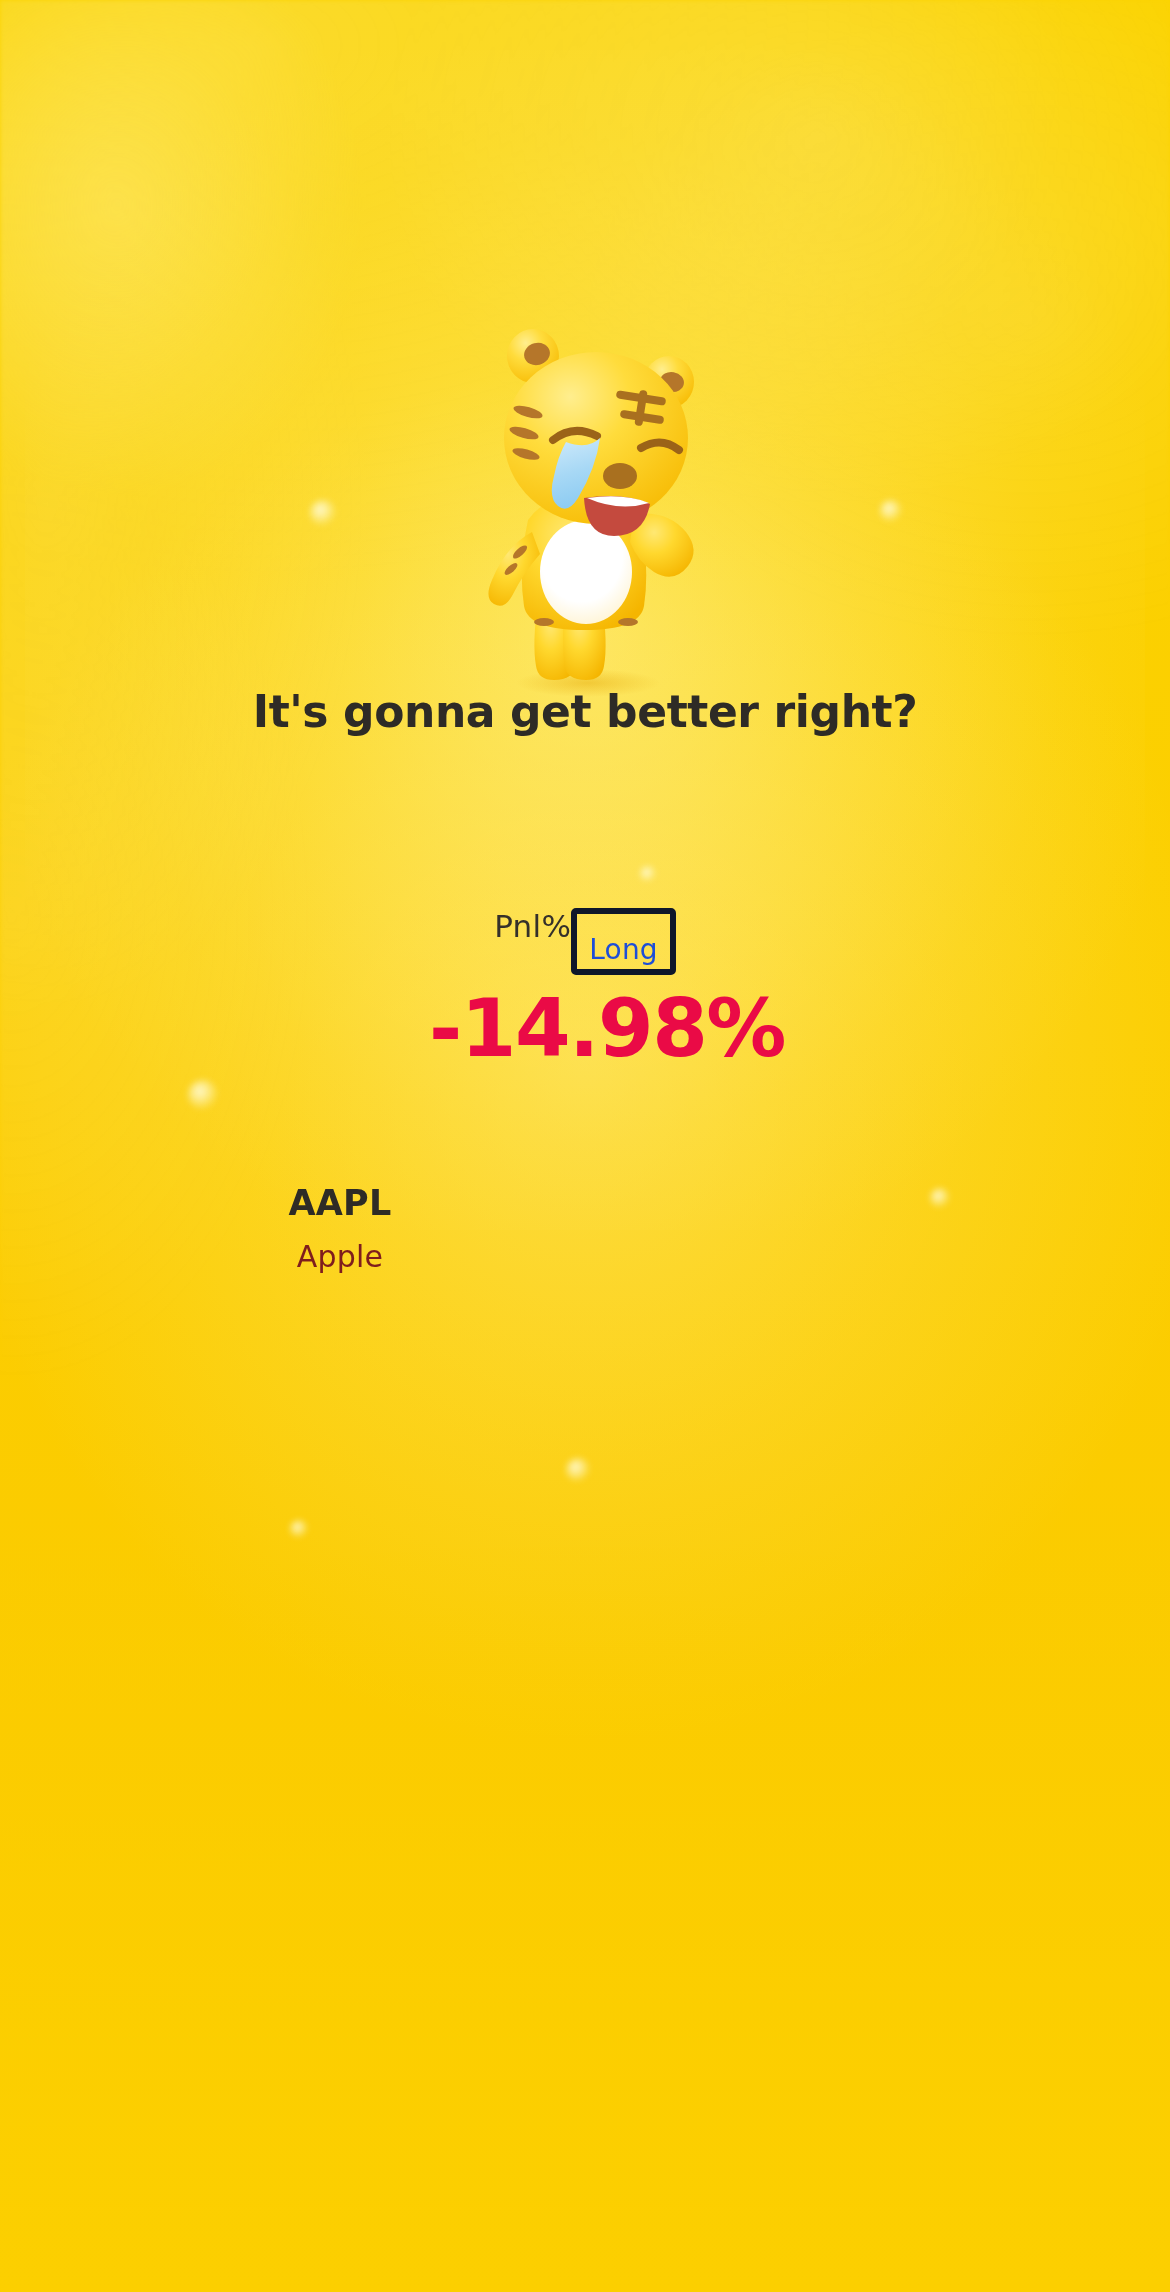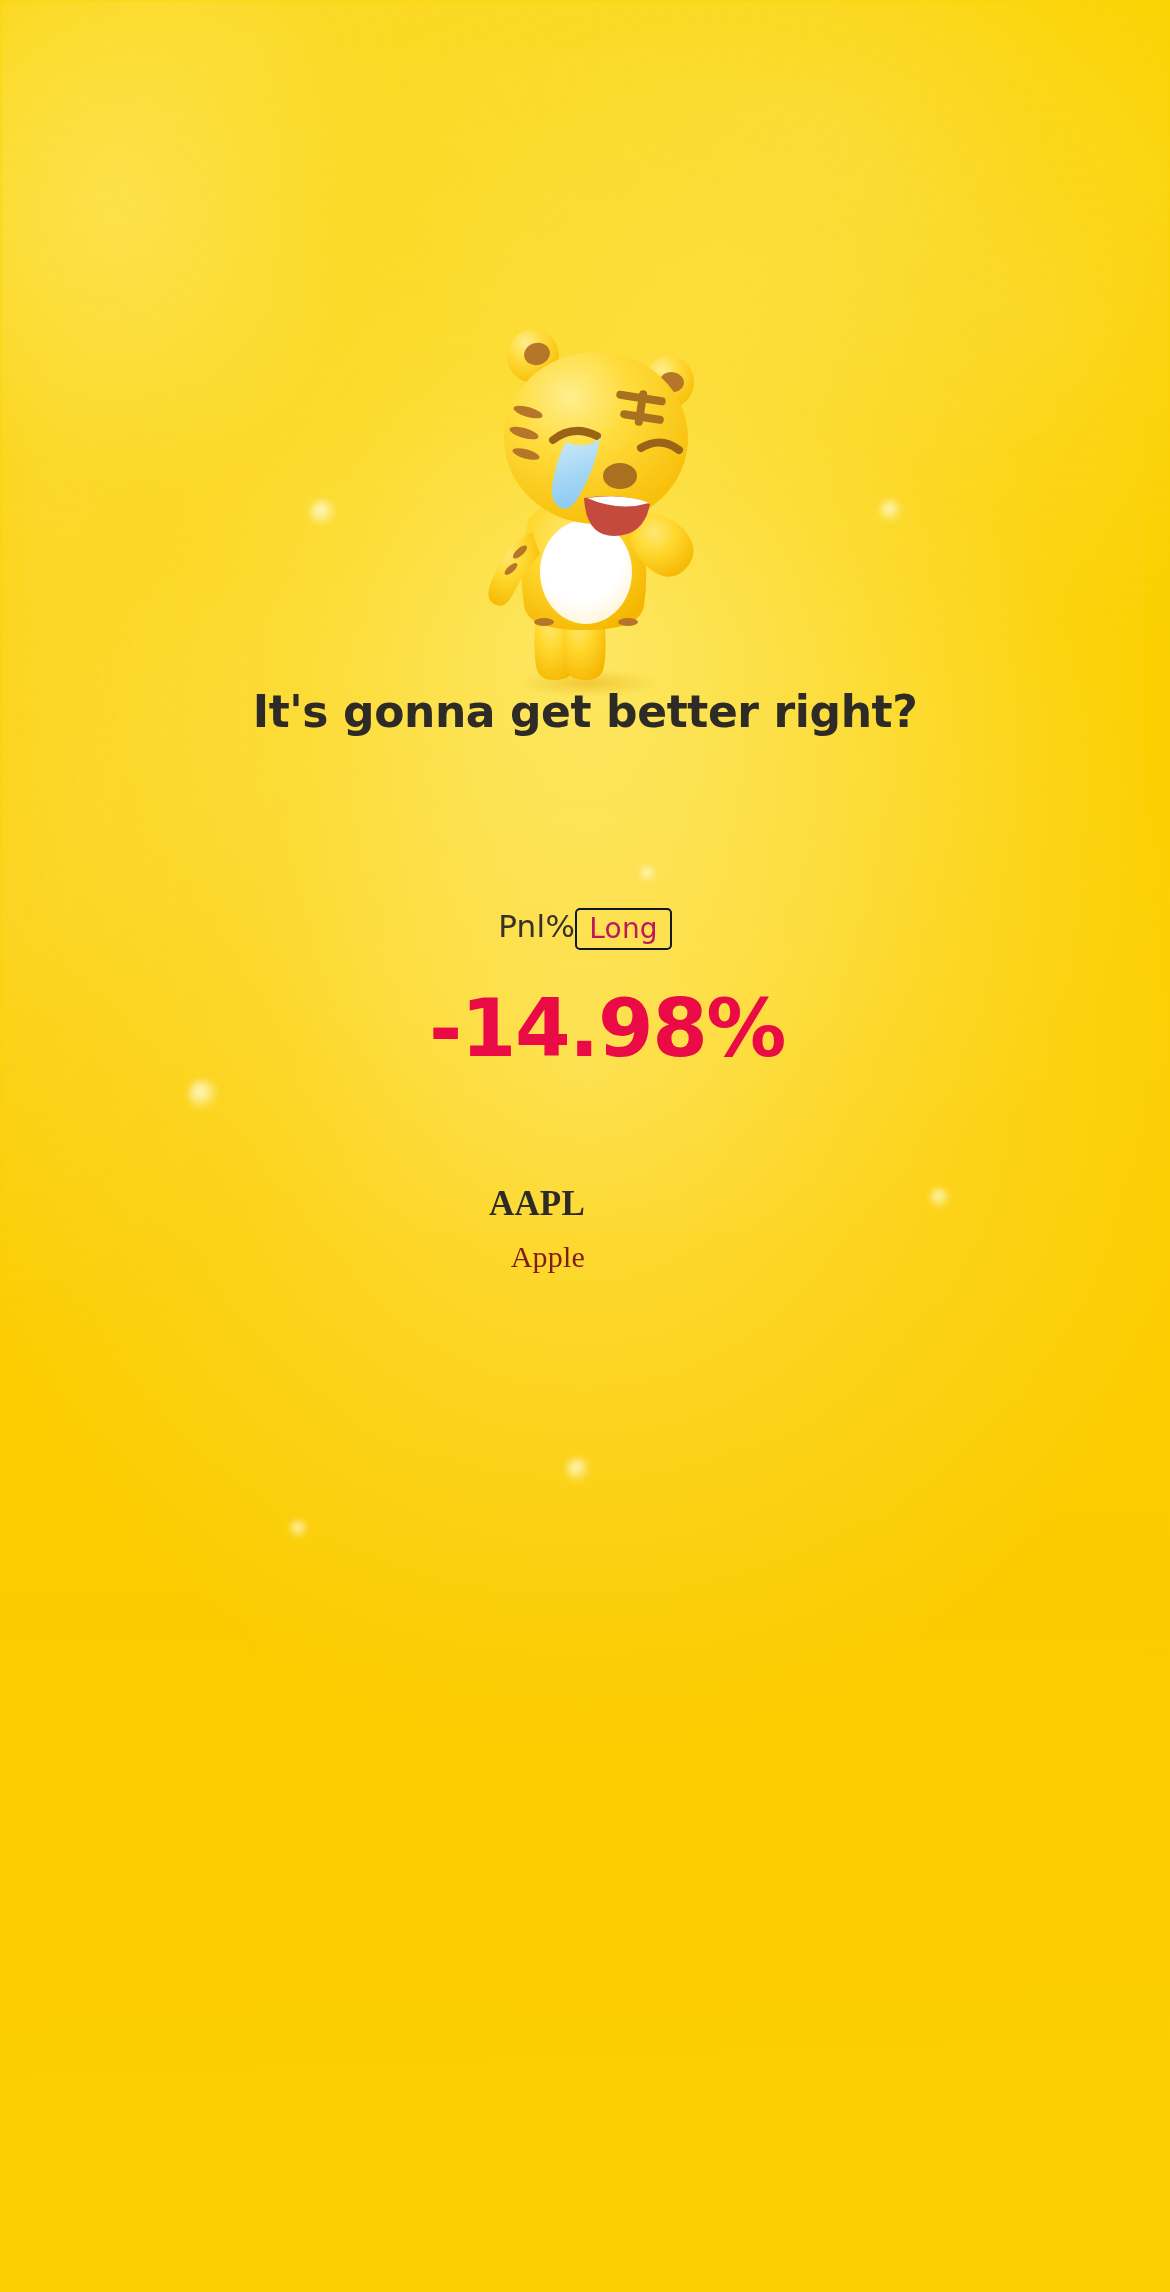--- a/index.html
+++ b/index.html
@@ -94,24 +94,24 @@
   }
   .pnl-label{
     font-size:31px;
     font-weight:400;
     color:#35302A;
     letter-spacing:0.3px;
   }
   .pnl-badge{
     font-size:28px;
     font-weight:400;
-    color:#be185d;
-    border:2px solid #0f172a;
+    color:#1d4ed8;
+    border:6px solid #0f172a;
     border-radius:5px;
-    padding:3px 12px 4px;
+    padding:20px 12px 4px;
     background:transparent;
     line-height:1.12;
     letter-spacing:0.2px;
   }
   .pnl-value{
     position:absolute;
     left:0; right:0;
     top:985px;
     text-align:center;
     font-size:80px;
@@ -127,22 +127,21 @@
     position:absolute;
     left:95px;
     right:95px;
     top:1182px;
     display:flex;
     justify-content:space-between;
     align-items:flex-start;
   }
   .stat{
     flex:1 1 0;
-    text-align:right;
-    font-family:Liberation Serif, serif;
+    text-align:center;
   }
   .stat-value{
     font-size:35px;
     font-weight:700;
     color:#2E2B26;
     letter-spacing:0.2px;
     line-height:1.25;
   }
   .stat-label{
     margin-top:12px;

